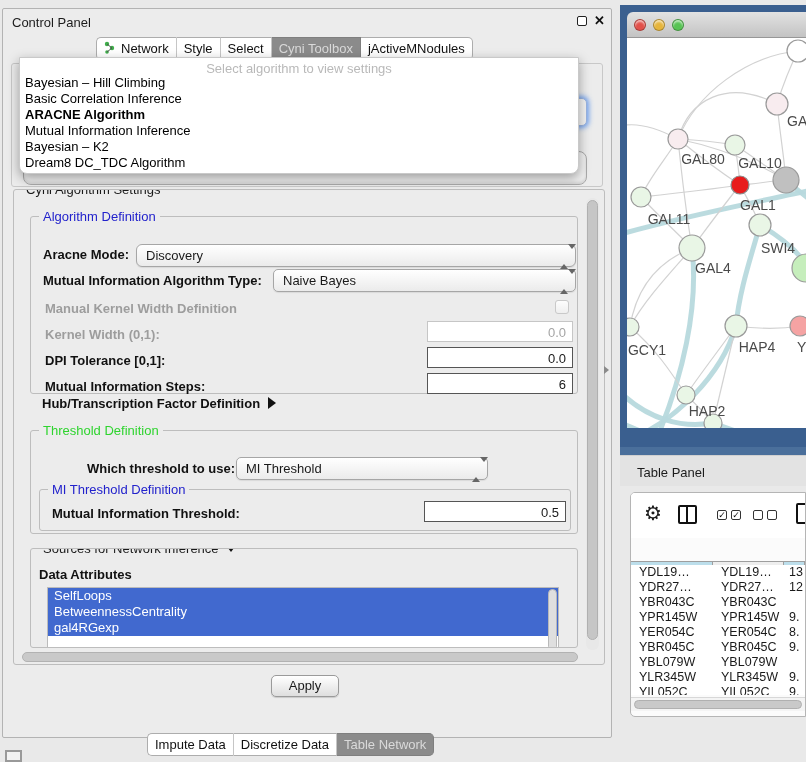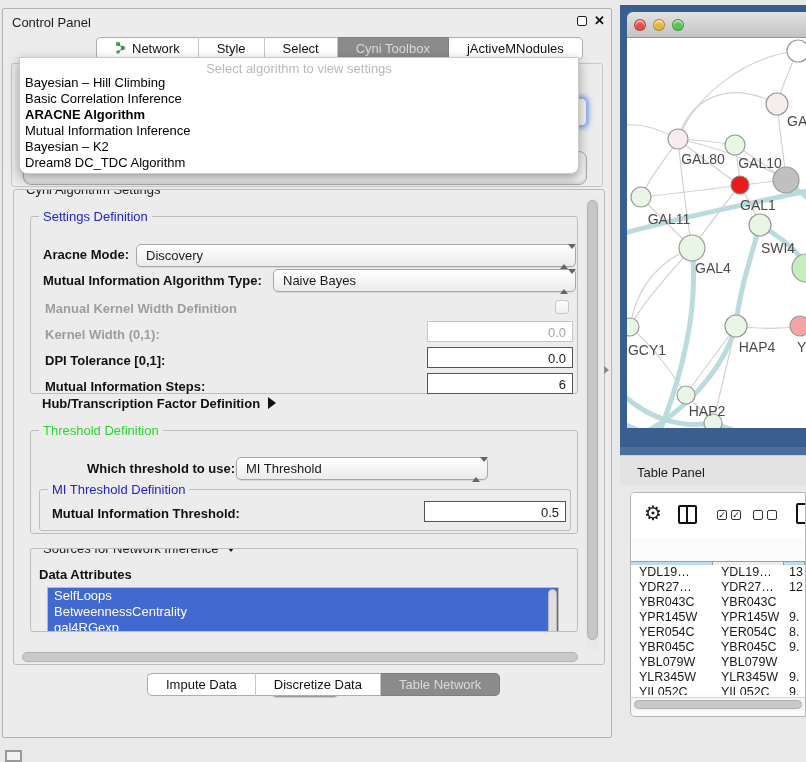--- a/index.html
+++ b/index.html
@@ -10,21 +10,21 @@
   
   .control-panel { left:2px; top:8px; width:610px; height:730px; background:#ececec; border:1px solid #b3b3b3; border-radius:2px; }
   .cp-titlebar { left:0; top:0; right:0; height:26px; }
   .cp-title { left:9px; top:6px; font-size:13px; color:#1c1c1c; }
   .float-btn { right:24px; top:7px; width:10px; height:10px; border:1.5px solid #222; border-radius:2px; background:#fff; }
   .close-btn { right:6px; top:4px; font-size:13px; font-weight:bold; color:#111; }
 
   
   .tabbar { display:flex; height:23px; font-size:13px; }
   .tabbar-top { left:93px; top:28px; }
-  .tab { background:#fff; border-top:1px solid #adadad; border-bottom:1px solid #adadad; border-right:1px solid #c6c6c6; padding:0 18px; display:flex; align-items:center; gap:5px; color:#111; white-space:nowrap; }
+  .tab { background:#fff; border-top:1px solid #adadad; border-bottom:1px solid #adadad; border-right:1px solid #c6c6c6; padding:0 7px; display:flex; align-items:center; gap:5px; color:#111; white-space:nowrap; }
   .tab:first-child { border-left:1px solid #adadad; border-radius:5px 0 0 5px; }
   .tab:last-child { border-radius:0 5px 5px 0; border-right:1px solid #adadad; }
   .tab.selected { background:#8b8b8b; color:#dadada; border-color:#7f7f7f; }
 
   
   .outer-group { left:8px; top:54px; width:592px; height:124px; border:1px solid #c8c8c8; border-radius:3px; z-index:1; }
   .combo-remnant1 { left:554px; top:89px; width:30px; height:28px; border:1px solid #9ab4e0; border-radius:5px; background:#f2f2f2; box-shadow:0 0 5px 2px rgba(95,150,240,.85); z-index:2; }
   .combo-remnant2 { left:20px; top:142px; width:564px; height:34px; border:1px solid #a9a9a9; border-radius:8px; background:#f1f1f1; box-shadow:inset 0 -2px 3px rgba(0,0,0,.12); z-index:2; }
 
   
@@ -60,21 +60,21 @@
   .attr-list { position:absolute; left:16px; top:38px; width:512px; height:66px; background:#fff; border:1px solid #bbb; overflow:hidden; }
   .attr-item { height:16px; line-height:16px; font-size:13px; color:#fff; background:#4169cf; padding-left:6px; }
   .attr-scroll { position:absolute; right:1px; top:1px; width:9px; height:62px; background:#dfdfdf; border:1px solid #b9b9b9; border-radius:5px; }
 
   .vscroll { position:absolute; left:572px; top:8px; width:13px; height:452px; background:#e8e8e8; border-radius:6px; }
   .vscroll-thumb { position:absolute; left:1px; top:2px; width:11px; height:440px; background:#c6c6c6; border:1px solid #b0b0b0; border-radius:6px; }
   .hscroll { position:absolute; left:6px; top:462px; width:562px; height:11px; }
   .hscroll-thumb { position:absolute; left:2px; top:0; width:556px; height:10px; background:#c9c9c9; border:1px solid #b2b2b2; border-radius:6px; }
 
   .apply-btn { left:268px; top:666px; width:68px; height:22px; border:1px solid #9a9a9a; border-radius:5px; background:linear-gradient(#ffffff,#dedede); font-size:13px; text-align:center; line-height:20px; box-shadow:0 1px 1px rgba(0,0,0,.15); }
-  .tabbar-bottom { left:144px; top:664px; }
+  .tabbar-bottom { left:144px; top:724px; }
 
   .splitter-handle { left:604px; top:366px; width:0; height:0; border-top:4px solid transparent; border-bottom:4px solid transparent; border-left:5px solid #8a8a8a; }
 
   .bottomleft-icon { left:5px; top:750px; width:17px; height:12px; border:2px solid #999; background:#f2f2f2; }
 
   
   .net-window { left:620px; top:5px; width:186px; height:450px; background:#3a5f8f; }
   .net-window .band { position:absolute; left:0; bottom:0; width:100%; height:8px; background:#4a6f9b; }
   .net-titlebar { position:absolute; left:7px; top:7px; right:0; height:26px; background:linear-gradient(#e2e2e2,#c3c3c3); border-bottom:1px solid #979797; border-radius:6px 0 0 0; }
   .light { position:absolute; top:7px; width:12px; height:12px; border-radius:50%; border:1px solid rgba(0,0,0,.25); box-shadow:inset 0 2px 2px rgba(255,255,255,.6); }
@@ -157,24 +157,24 @@
     <div class="popup-item bold">ARACNE Algorithm</div>
     <div class="popup-item">Mutual Information Inference</div>
     <div class="popup-item">Bayesian – K2</div>
     <div class="popup-item">Dream8 DC_TDC Algorithm</div>
   </div>
 
   <div class="group settings-group">
     <span class="group-title">Cyni Algorithm Settings</span>
 
     <div class="group" style="left:16px; top:26px; width:548px; height:178px;">
-      <span class="group-title t-blue">Settings Definition</span>
+      <span class="group-title t-blue">Algorithm Definition</span>
 
       <span class="form-label" style="left:12px; top:30px;">Aracne Mode:</span>
-      <div class="combo" style="left:105px; top:27px; width:440px;">
+      <div class="combo" style="left:105px; top:27px; width:440px;border-radius:6px;">
         <span>Discovery</span>
         <span class="stepper"><span class="tri-up"></span><span class="tri-down"></span></span>
       </div>
 
       <span class="form-label" style="left:12px; top:56px;">Mutual Information Algorithm Type:</span>
       <div class="combo" style="left:242px; top:52px; width:303px;">
         <span>Naive Bayes</span>
         <span class="stepper"><span class="tri-up"></span><span class="tri-down"></span></span>
       </div>
 
@@ -204,21 +204,21 @@
         <span class="stepper"><span class="tri-up"></span><span class="tri-down"></span></span>
       </div>
 
       <div class="group" style="left:8px; top:58px; width:532px; height:42px;">
         <span class="group-title t-blue">MI Threshold Definition</span>
         <span class="form-label" style="left:12px; top:16px;">Mutual Information Threshold:</span>
         <span class="field" style="left:384px; top:11px; width:142px;">0.5</span>
       </div>
     </div>
 
-    <div class="group" style="left:16px; top:358px; width:548px; height:84px; overflow:hidden;padding-left:32px;">
+    <div class="group" style="left:16px; top:358px; width:548px; height:100px; overflow:hidden;padding-left:32px;">
       <span class="group-title"><span>Sources for Network Inference</span><span class="tri-down-b"></span></span>
       <span class="form-label" style="left:8px; top:18px;">Data Attributes</span>
       <div class="attr-list">
         <div class="attr-item">SelfLoops</div>
         <div class="attr-item">BetweennessCentrality</div>
         <div class="attr-item">gal4RGexp</div>
         <div class="attr-scroll"></div>
       </div>
     </div>
 

